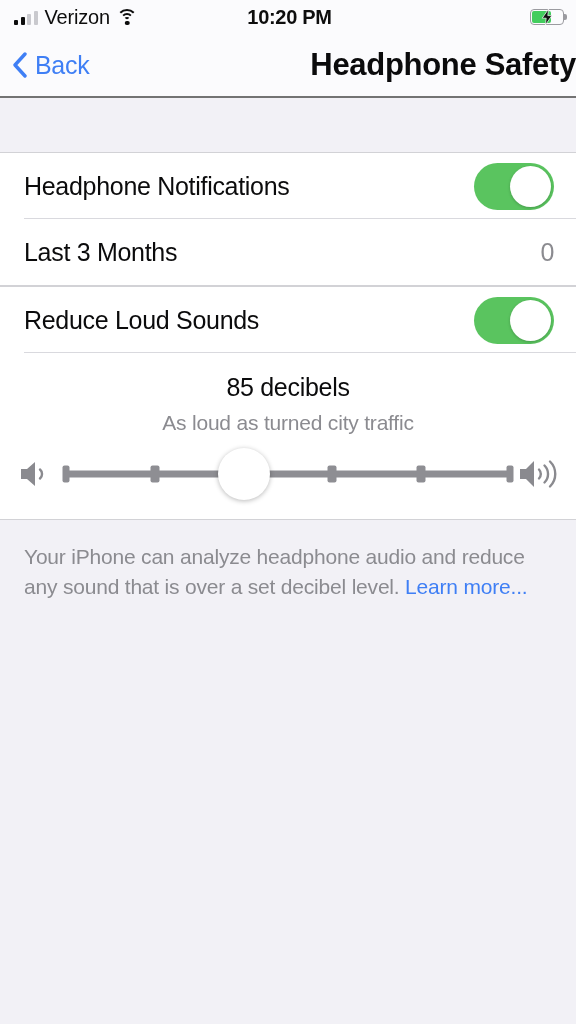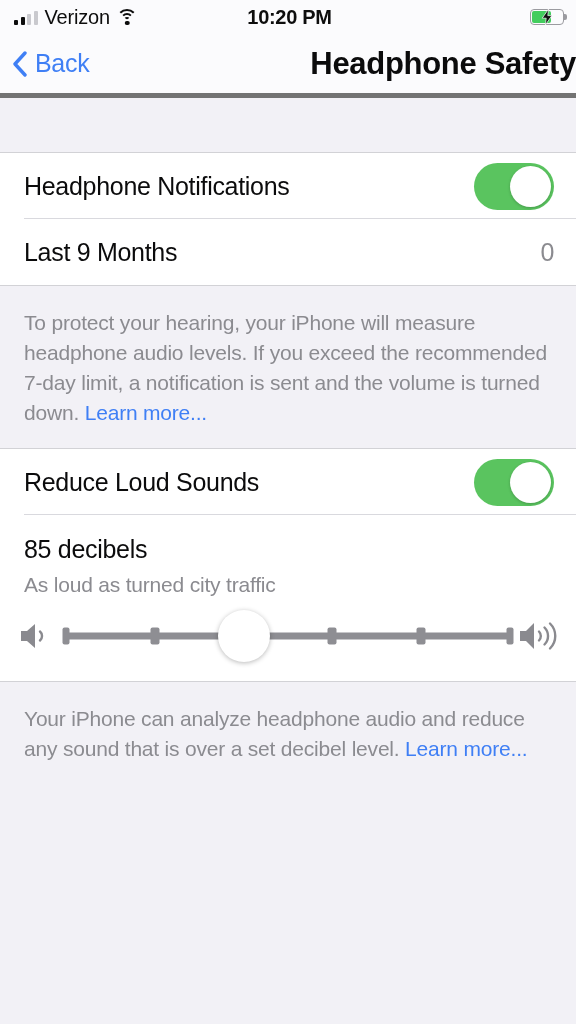--- a/index.html
+++ b/index.html
@@ -38,21 +38,21 @@
 
   .sb-right{ position:absolute; right:12px; top:0; height:34px; display:flex; align-items:center; }
   .battery{ position:relative; width:34px; height:16px; border:1.6px solid #9b9ba0; border-radius:4px; padding:1.4px; }
   .battery:after{ content:""; position:absolute; right:-4px; top:4px; width:2.6px; height:6px; background:#9b9ba0; border-radius:0 2px 2px 0; }
   .battery .fill{ height:100%; background:#43cd5e; border-radius:2px; }
   .bolt{ position:absolute; left:50%; top:50%; transform:translate(-50%,-50%); width:13px; height:16px; }
 
   
   .navbar{
     position:relative; height:64px; background:#fbfbfd;
-    border-bottom:5px solid #737373;
+    border-bottom:2px solid #737373;
     display:flex; align-items:center;padding-left:23px;
   }
   .back-btn{ position:absolute; left:12px; display:flex; align-items:center; gap:7px; cursor:pointer; }
   .chev{ width:16px; height:26px; }
   .back-label{ font-size:25px; color:#3f7ff5; letter-spacing:-0.3px; }
   .nav-title{ width:100%; text-align:right; font-size:31px; font-weight:bold; color:#0b0b0c; letter-spacing:-0.3px; }
 
   
   .gap{ height:54px; }
   .group{ background:#ffffff; border-top:1px solid #d2d2d6; border-bottom:1px solid #d2d2d6; }
@@ -63,21 +63,21 @@
   .row-value{ font-size:25px; color:#8b8b90; letter-spacing:-0.3px; }
 
   .toggle{ width:80px; height:47px; border-radius:24px; background:#5ac45f; position:relative; cursor:pointer; }
   .toggle .knob{ position:absolute; top:3px; right:3px; width:41px; height:41px; border-radius:50%; background:#fff; box-shadow:0 1px 3px rgba(0,0,0,.22); }
 
   
   .note{ padding:22px 24px 20px 24px; font-size:21px; line-height:1.43; color:#8b8b90; letter-spacing:-0.2px; }
   .note a{ color:#3f7ff5; text-decoration:none; }
 
   
-  .db-block{ padding:20px 24px 4px 24px; }
+  .db-block{ padding:20px 24px 4px 24px;text-align:center; }
   .db-title{ font-size:25px; color:#0b0b0c; letter-spacing:-0.3px; }
   .db-sub{ font-size:21px; color:#8b8b90; margin-top:9px; letter-spacing:-0.2px; }
 
   
   .slider-row{ display:flex; align-items:center; padding:12px 14px 22px 14px; gap:0; }
   .spk{ width:46px; display:flex; justify-content:center; align-items:center; flex:none; }
   .slider{ position:relative; flex:1; height:46px; margin:0 6px; }
   .track{ position:absolute; left:0; right:0; top:50%; transform:translateY(-50%); height:7px; background:#8e8e93; border-radius:3px; }
   .tick{ position:absolute; top:50%; transform:translate(-50%,-50%); width:9px; height:17px; background:#8e8e93; border-radius:2px; }
   .cap{ position:absolute; top:50%; transform:translate(-50%,-50%); width:7px; height:17px; background:#8e8e93; border-radius:2px; }
@@ -130,28 +130,25 @@
   <div class="gap"></div>
 
   <div class="group">
     <div class="row sep">
       <span class="row-label">Headphone Notifications</span>
       <div class="toggle" style="background: rgb(90, 196, 95);">
         <div class="knob"></div>
       </div>
     </div>
     <div class="row">
-      <span class="row-label">Last 9 Months</span>
+      <span class="row-label">Last 3 Months</span>
       <span class="row-value">0</span>
     </div>
   </div>
 
-  <div class="note">
-    <span>To protect your hearing, your iPhone will measure headphone audio levels. If you exceed the recommended 7-day limit, a notification is sent and the volume is turned down. </span><a href="#">Learn more...</a>
-  </div>
 
   <div class="group">
     <div class="row sep">
       <span class="row-label">Reduce Loud Sounds</span>
       <div class="toggle" style="background: rgb(90, 196, 95);">
         <div class="knob"></div>
       </div>
     </div>
 
     <div class="db-block">

